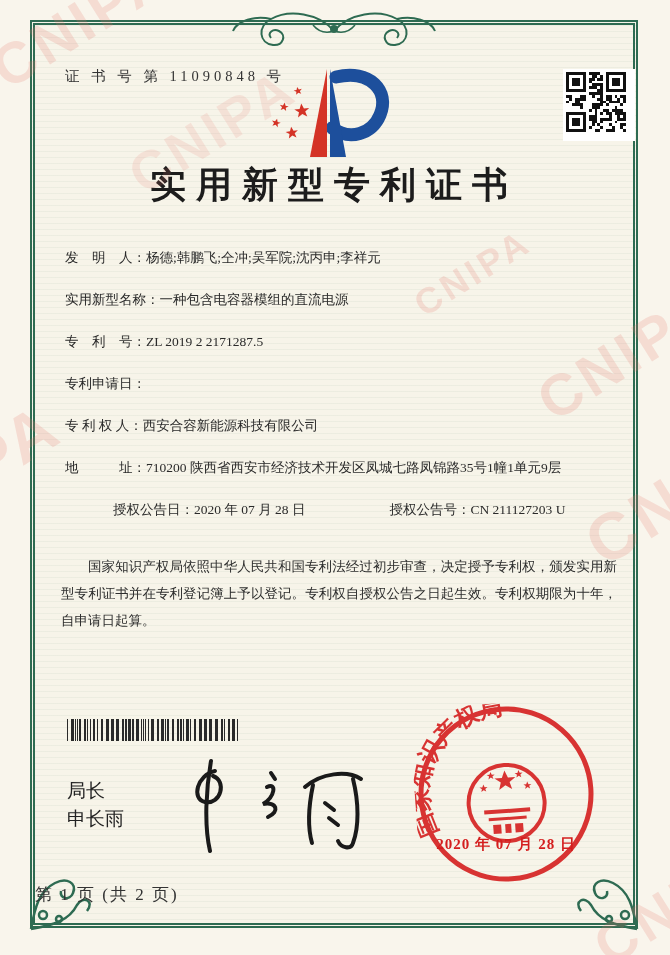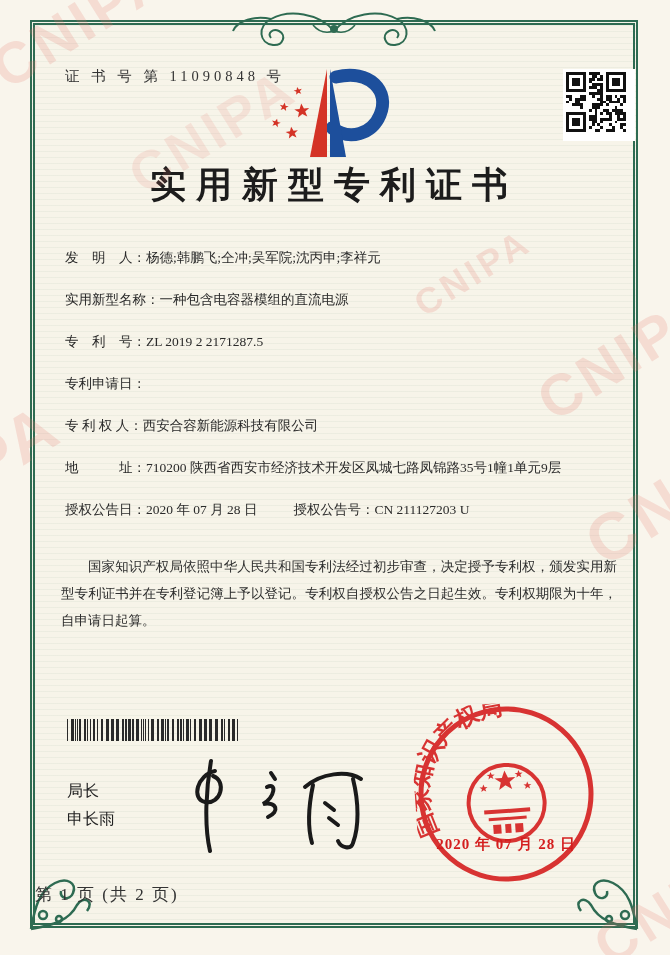--- a/index.html
+++ b/index.html
@@ -33,31 +33,31 @@
   .title{
     position:absolute;left:0;top:136px;width:100%;text-align:center;
     font-size:36px;font-weight:bold;letter-spacing:10px;color:#1c1c1c;
   }
   
   .fields{position:absolute;left:30px;top:222px;width:545px;font-size:13.5px;color:#2a2a2a;}
   .row{display:flex;margin-bottom:20px;line-height:22px;}
   .row .lab{white-space:pre;flex:0 0 auto;}
   .row .val{flex:1 1 auto;}
   .grant-row{display:flex;gap:36px;}
-  .grant-row .pair{display:flex;}
+  .grant-row .pair{display:flex;margin-left:48px;}
   
   .legal{
     position:absolute;left:26px;top:528px;width:556px;
     font-size:13.5px;line-height:27px;text-align:justify;color:#2d2d2d;
   }
   .legal p{margin:0;text-indent:2em;}
   
   .barcode{position:absolute;left:32px;top:694px;height:22px;font-size:0;}
   
-  .sig-block{position:absolute;left:32px;top:752px;font-size:16px;line-height:28px;color:#222;}
+  .sig-block{position:absolute;left:32px;top:752px;font-size:19px;line-height:28px;color:#222;}
   .sig-svg{position:absolute;left:140px;top:730px;}
   
   .seal{position:absolute;left:380px;top:678px;width:182px;height:182px;z-index:30;transform:rotate(-4deg);}
   .seal-date{
     position:absolute;left:380px;top:810px;width:182px;text-align:center;z-index:31;
     color:#d41e1e;font-weight:bold;font-size:15px;letter-spacing:1px;white-space:nowrap;
   }
   
   .footer{position:absolute;left:0;top:858px;width:100%;text-align:left;font-size:17px;letter-spacing:2px;color:#333;}
   

